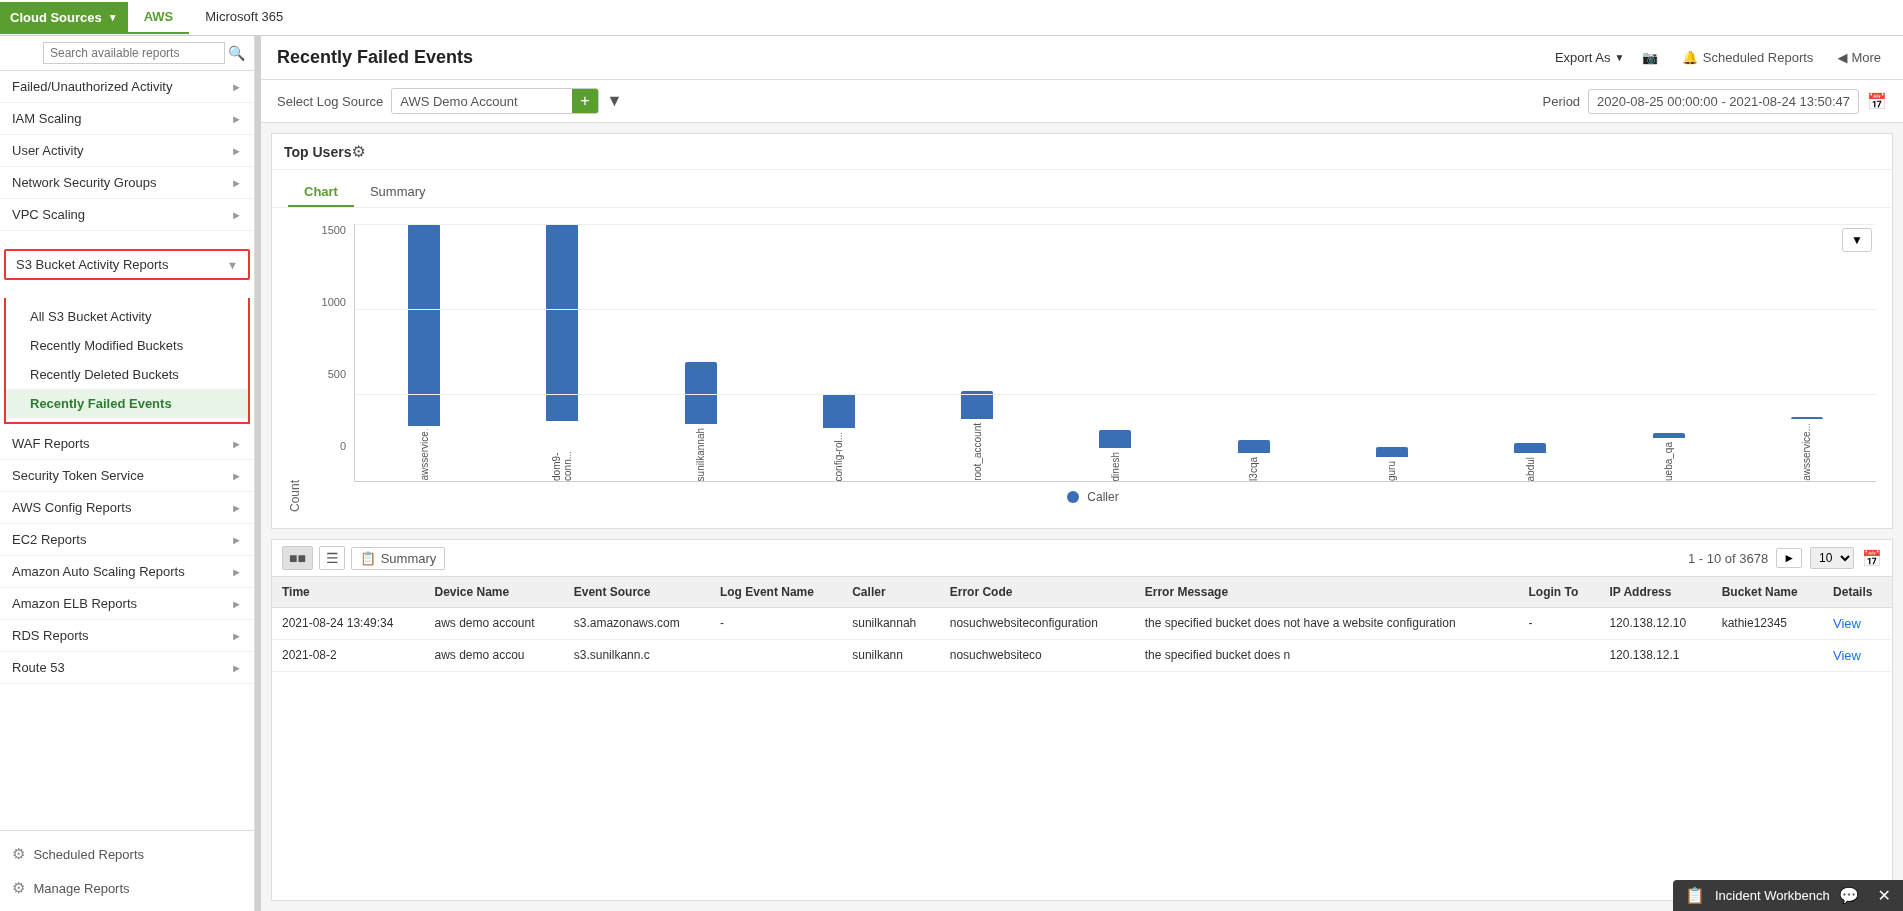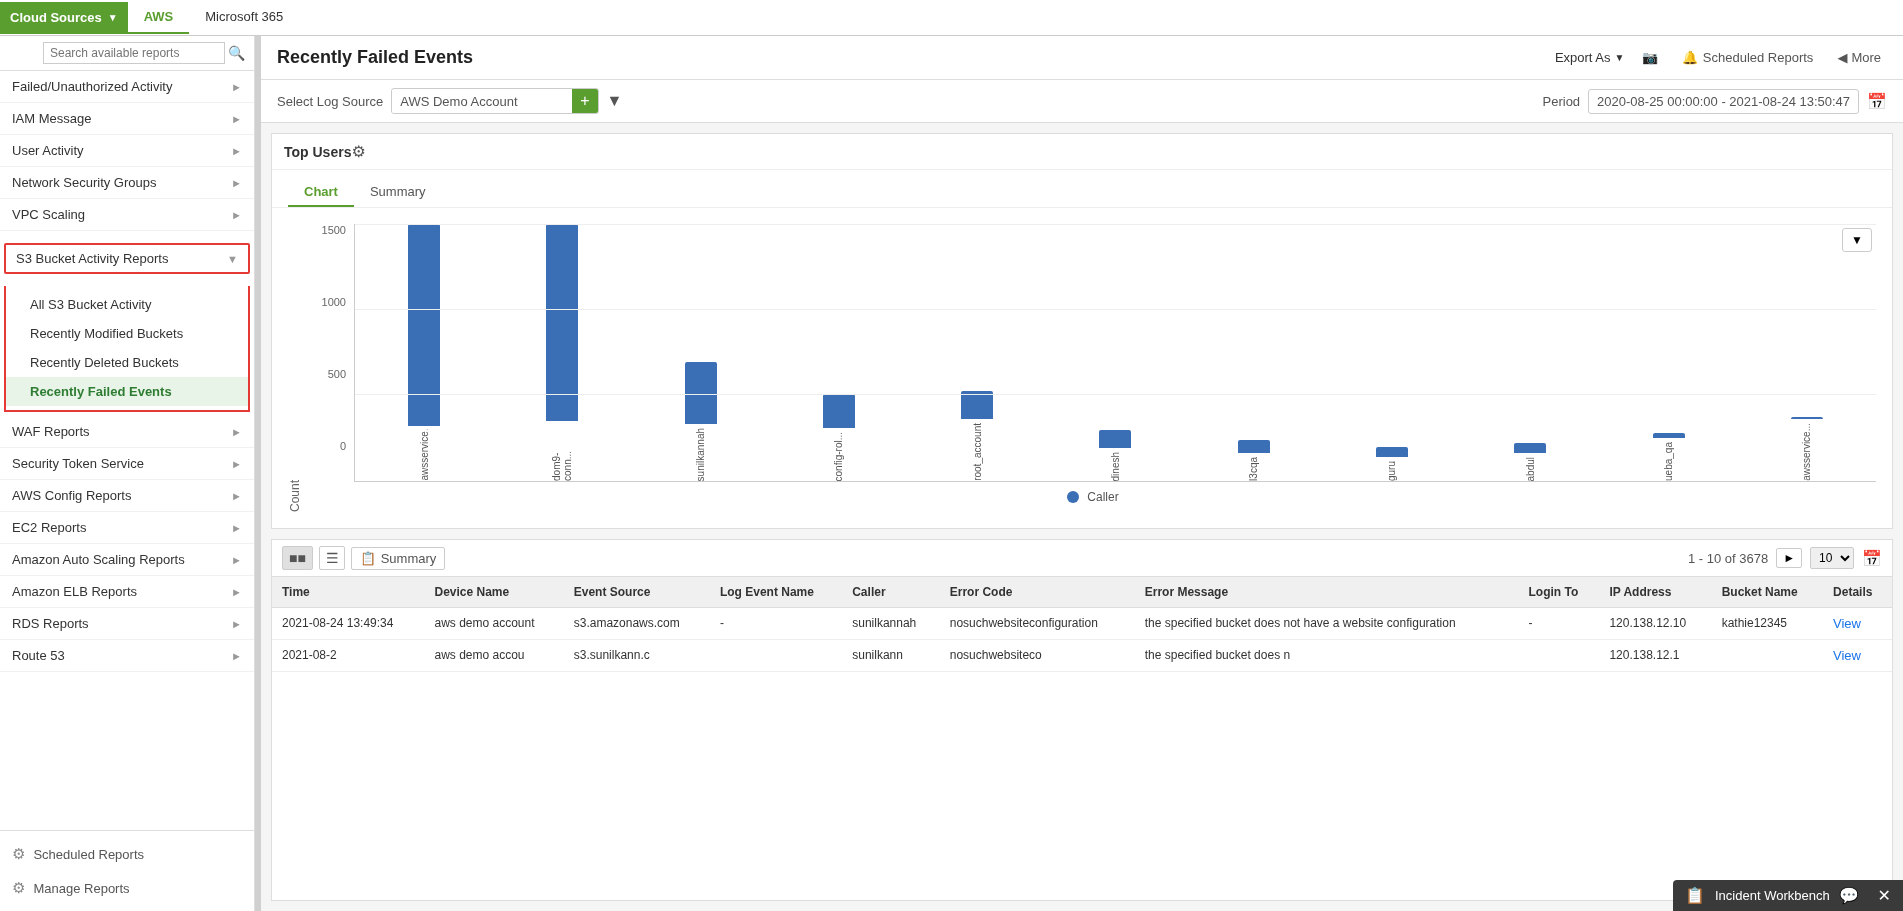--- a/index.html
+++ b/index.html
@@ -87,21 +87,21 @@
       padding: 8px 12px;
       cursor: pointer;
       color: #333;
       font-size: 13px;
       border-bottom: 1px solid #f0f0f0;
     }
     .sidebar-item .chevron { color: #999; font-size: 11px; }
     .sidebar-item.active-section {
       background: #fff;
       border: 2px solid #e53935;
-      margin: 12px 4px;
+      margin: 18px 4px;
       border-radius: 2px;
       padding: 6px 10px;
     }
     .sidebar-sub {
       padding: 4px 0;
       border: 2px solid #e53935;
       border-top: none;
       margin: 0 4px 4px 4px;
     }
     .sidebar-sub-item {
@@ -510,21 +510,21 @@
     <div class="sidebar-search">
       <input type="text" placeholder="Search available reports" style="">
       <span class="search-icon">🔍</span>
     </div>
 
     <div class="sidebar-item">
       <span>Failed/Unauthorized Activity</span>
       <span class="chevron">►</span>
     </div>
     <div class="sidebar-item">
-      <span>IAM Message</span>
+      <span>IAM Scaling</span>
       <span class="chevron">►</span>
     </div>
     <div class="sidebar-item">
       <span>User Activity</span>
       <span class="chevron">►</span>
     </div>
     <div class="sidebar-item">
       <span>Network Security Groups</span>
       <span class="chevron">►</span>
     </div>

